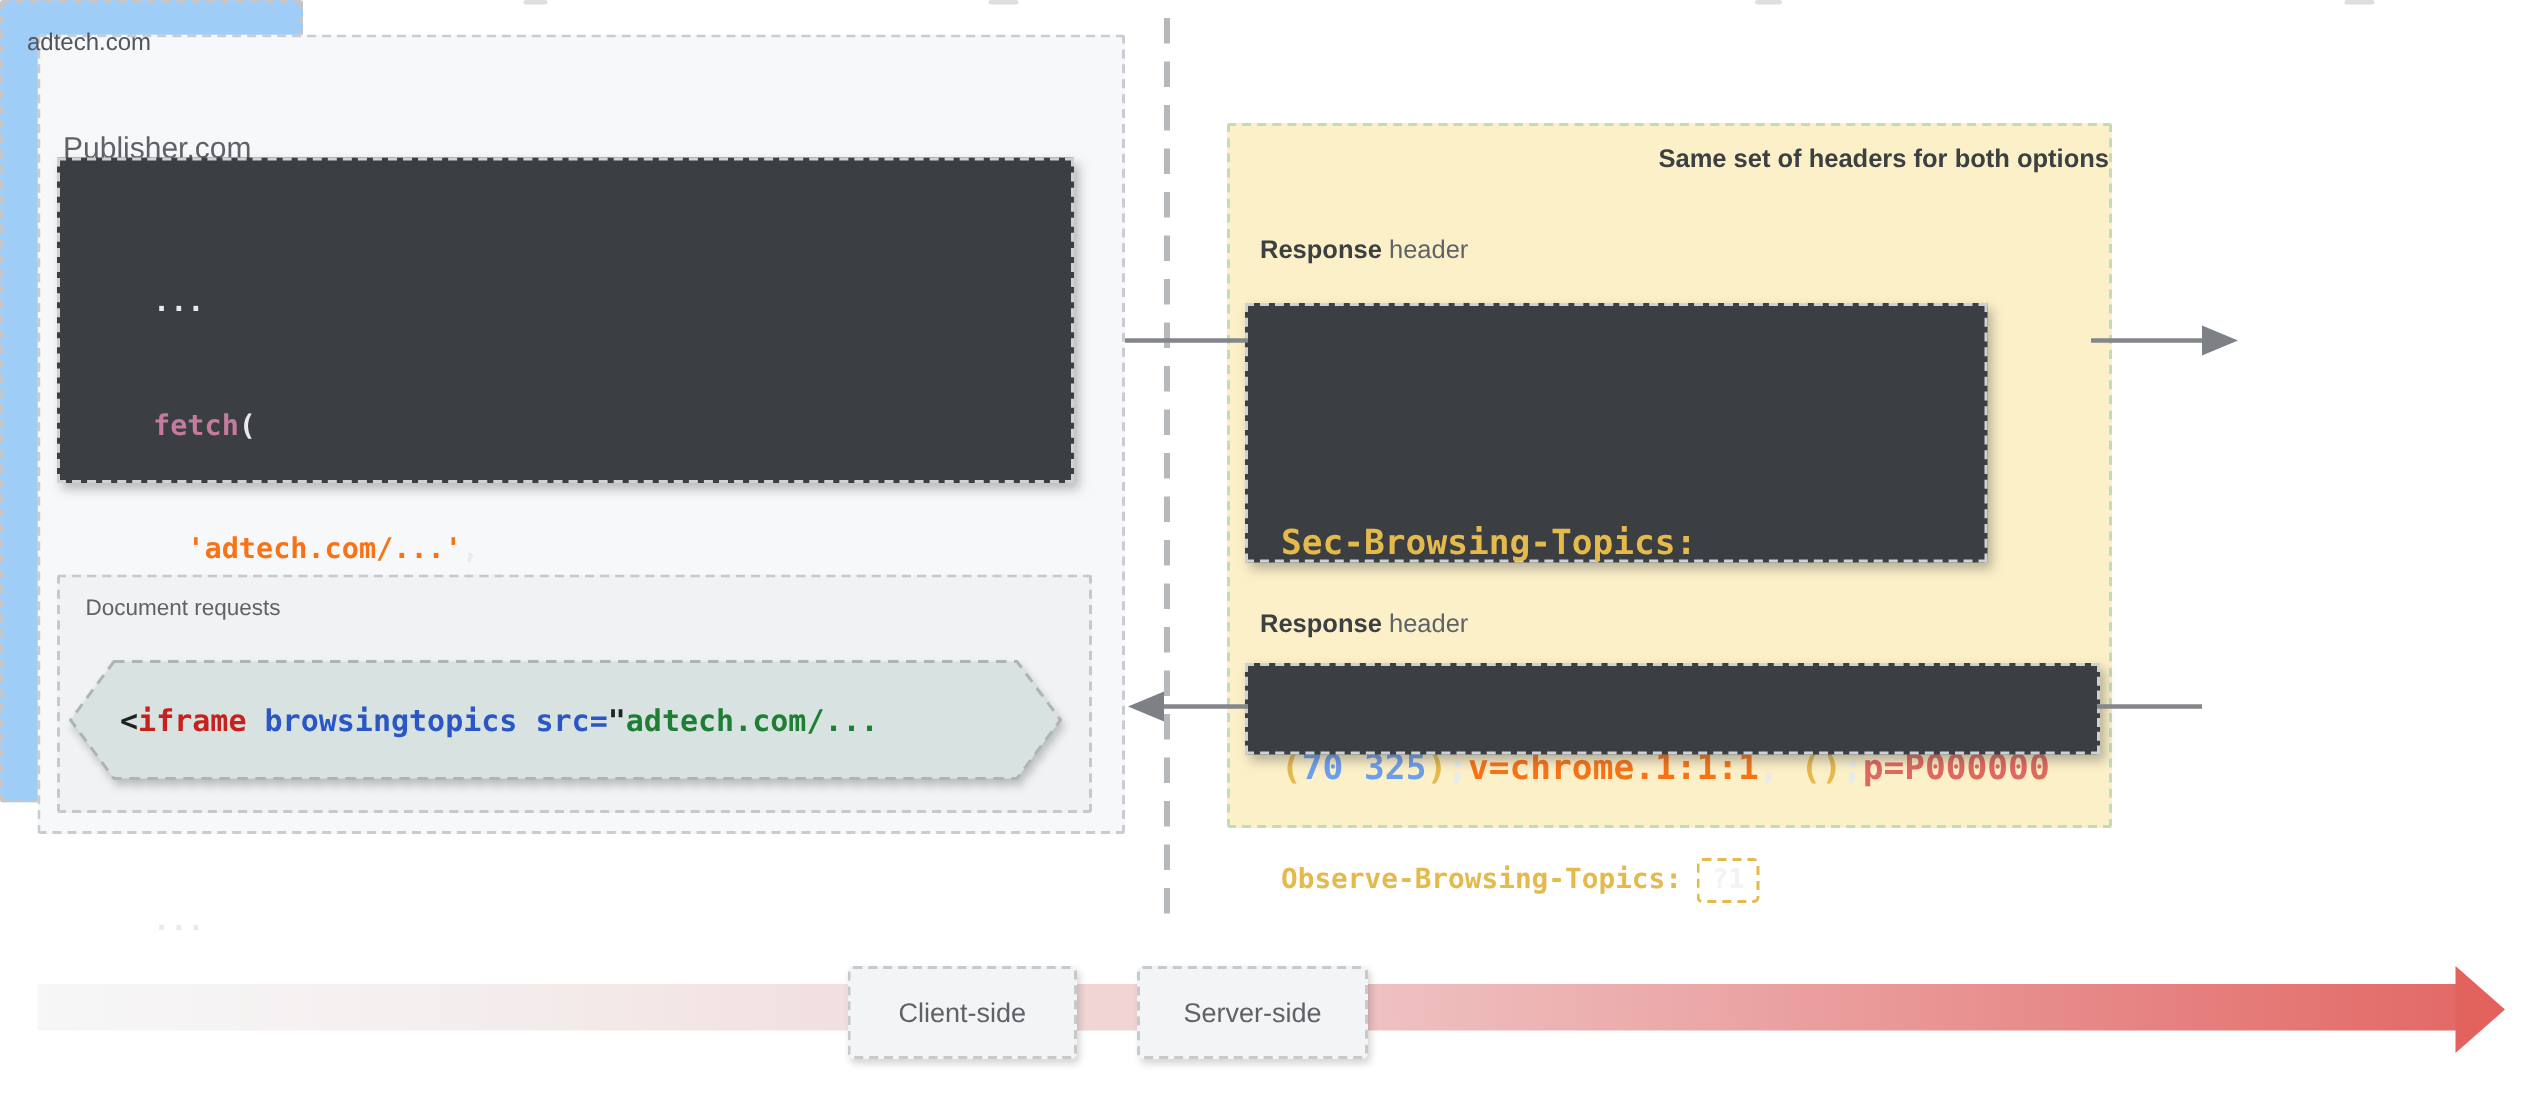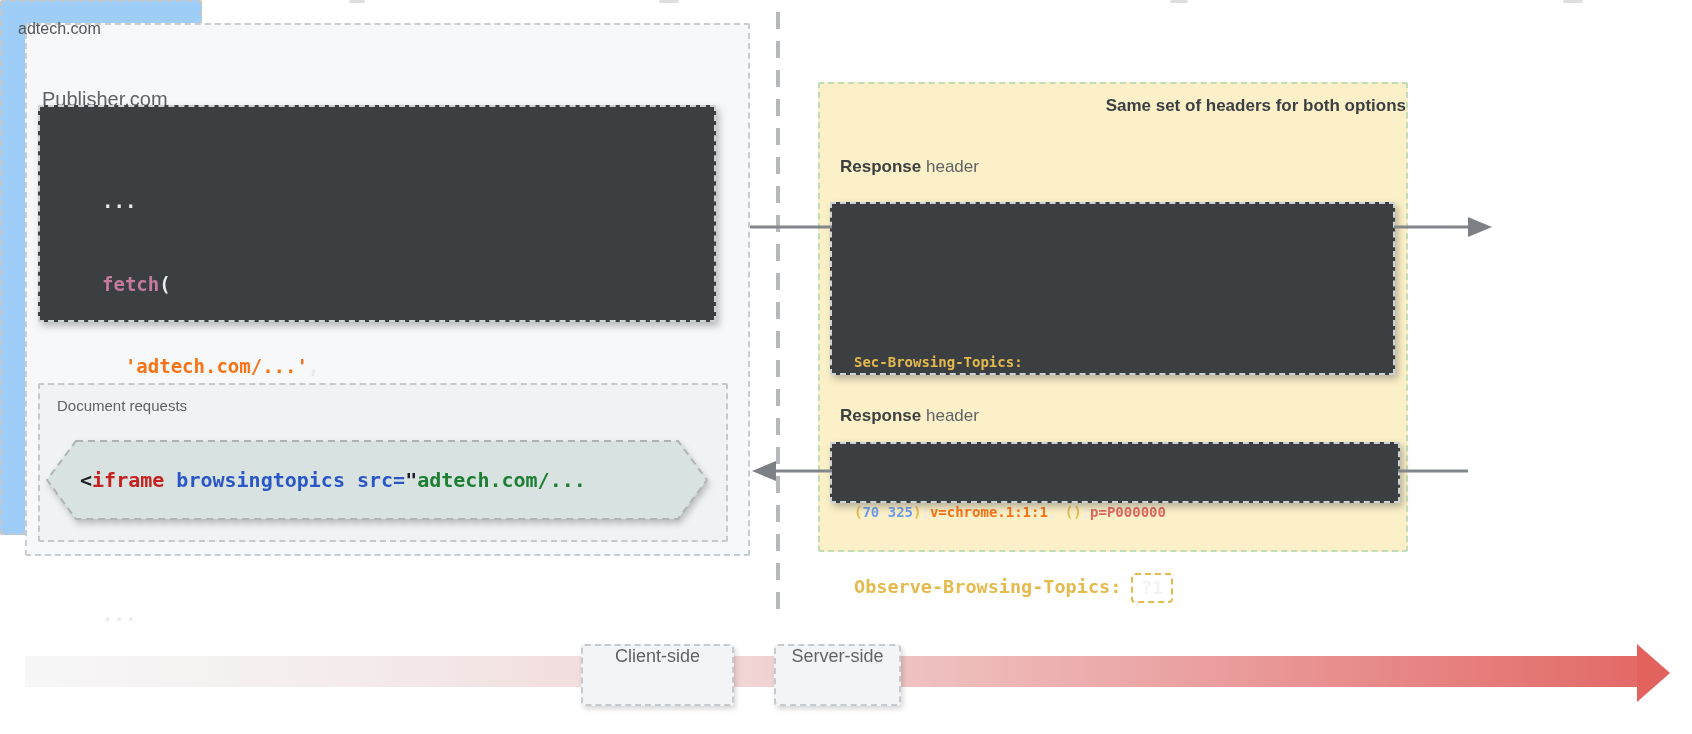--- a/index.html
+++ b/index.html
@@ -26,22 +26,22 @@
   .hdr-label b{color:#3c4043;font-weight:bold;}
   .hdr-label.req{top:73px;}
   .hdr-label.resp{top:322px;}
 
   
   .code-block{position:absolute;background:#3b3f42;border:2px dashed #ced2d6;box-sizing:border-box;
               box-shadow:3px 4px 7px rgba(60,64,67,.35);
               font-family:"DejaVu Sans Mono",monospace;font-weight:bold;white-space:pre;}
   .fetch{left:38px;top:105px;width:678px;height:217px;padding:26px 0 0 62px;
          font-size:19px;line-height:27.5px;}
-  .request{left:830px;top:202px;width:565px;height:173px;padding:33px 0 0 22px;
-           font-size:14px;line-height:50px;}
+  .request{left:830px;top:202px;width:495px;height:173px;padding:33px 0 0 22px;
+           font-size:23px;line-height:50px;}
   .response{left:830px;top:442px;width:570px;height:61px;padding:0 0 0 22px;
             font-size:18.5px;line-height:57px;}
 
   .code-line{white-space:pre;}
 
   
   .tok-white{color:#e8eaed;}   .tok-pink{color:#c57b9d;}
   .tok-green{color:#f97316;}   .tok-blue{color:#6d9eeb;}
   .tok-yellow{color:#e5ba4c;}  .tok-salmon{color:#e0685f;}
   .tok-dark{color:#202124;}    .tok-red{color:#c5221f;margin-top:16px;}
@@ -58,23 +58,23 @@
   
   .overlay{position:absolute;left:0;top:0;pointer-events:none;}
 
   
   .tl-shaft{position:absolute;left:25px;top:656px;width:1613px;height:31px;
             background:linear-gradient(90deg,#f7f7f8 0%,#f4ecec 20%,#f1d4d4 45%,#eba5a5 70%,#e26a67 100%);}
   .tl-head{position:absolute;left:1637px;top:644px;width:0;height:0;
            border-left:33px solid #e2625e;border-top:29px solid transparent;border-bottom:29px solid transparent;}
   .chip{position:absolute;top:644px;height:62px;background:#f3f4f6;border:2px dashed #c6cacd;
         border-radius:4px;box-sizing:border-box;box-shadow:2px 3px 5px rgba(0,0,0,.16);
-        display:flex;justify-content:center;font-size:18px;color:#5f6368;margin-left:16px;}
+        display:flex;align-items:center;justify-content:center;font-size:18px;color:#5f6368;}
   .chip.client{left:565px;width:153px;}
-  .chip.server{left:758px;width:127px;}
+  .chip.server{left:758px;width:154px;}
 </style>
 </head>
 <body>
 
 <div class="canvas">
 
   <div class="artifact" style="left:349px;width:16px;"></div>
   <div class="artifact" style="left:659px;width:20px;"></div>
   <div class="artifact" style="left:1170px;width:18px;"></div>
   <div class="artifact" style="left:1563px;width:20px;"></div>

